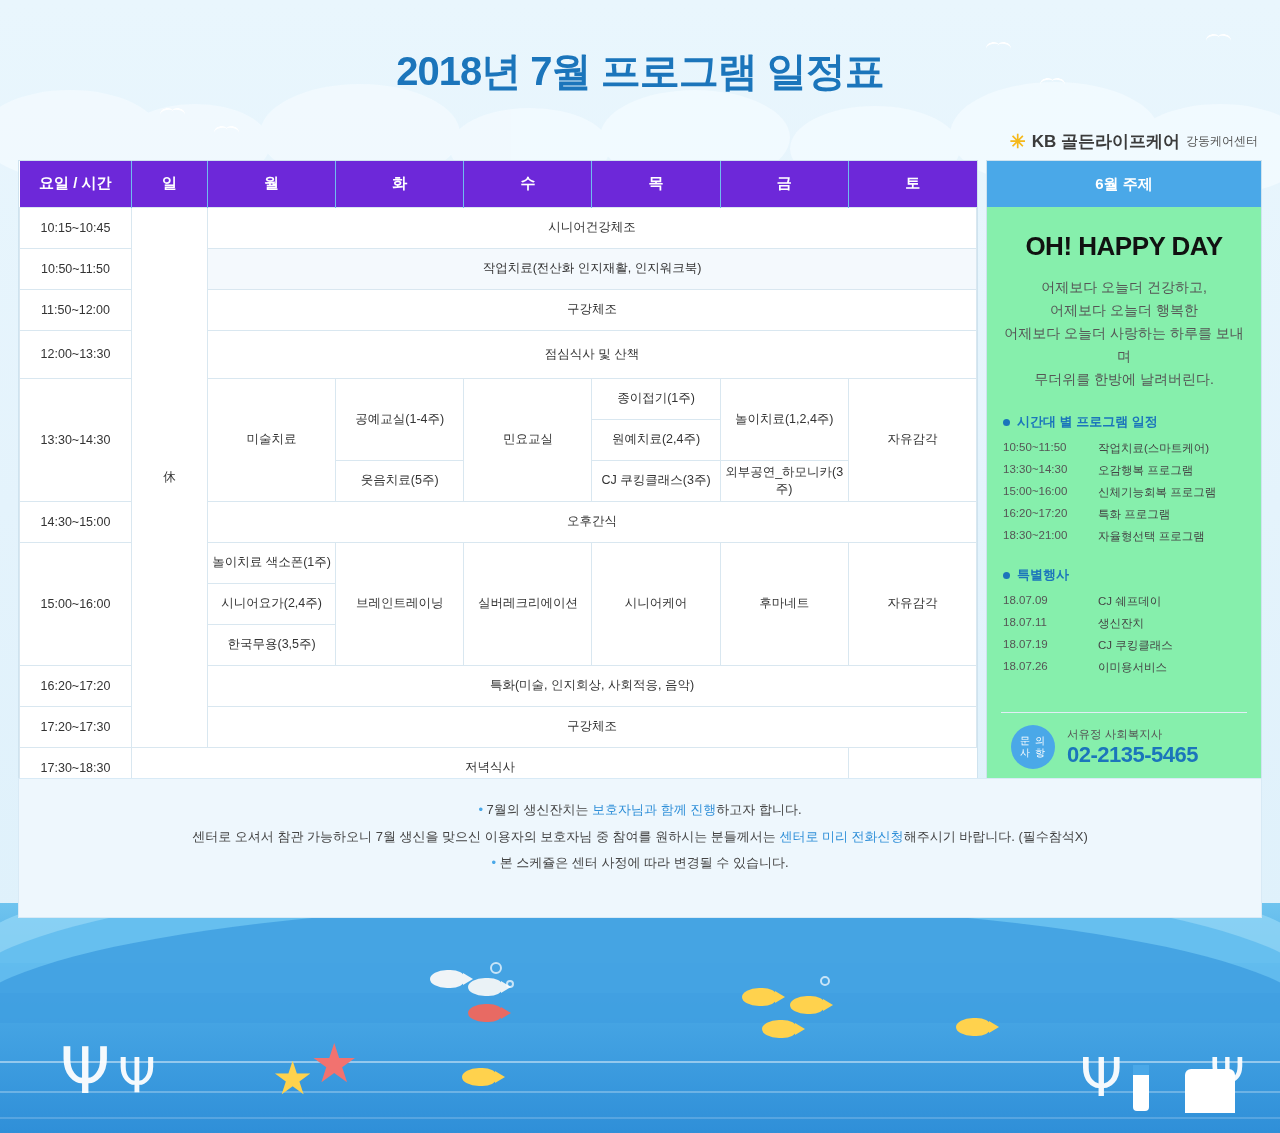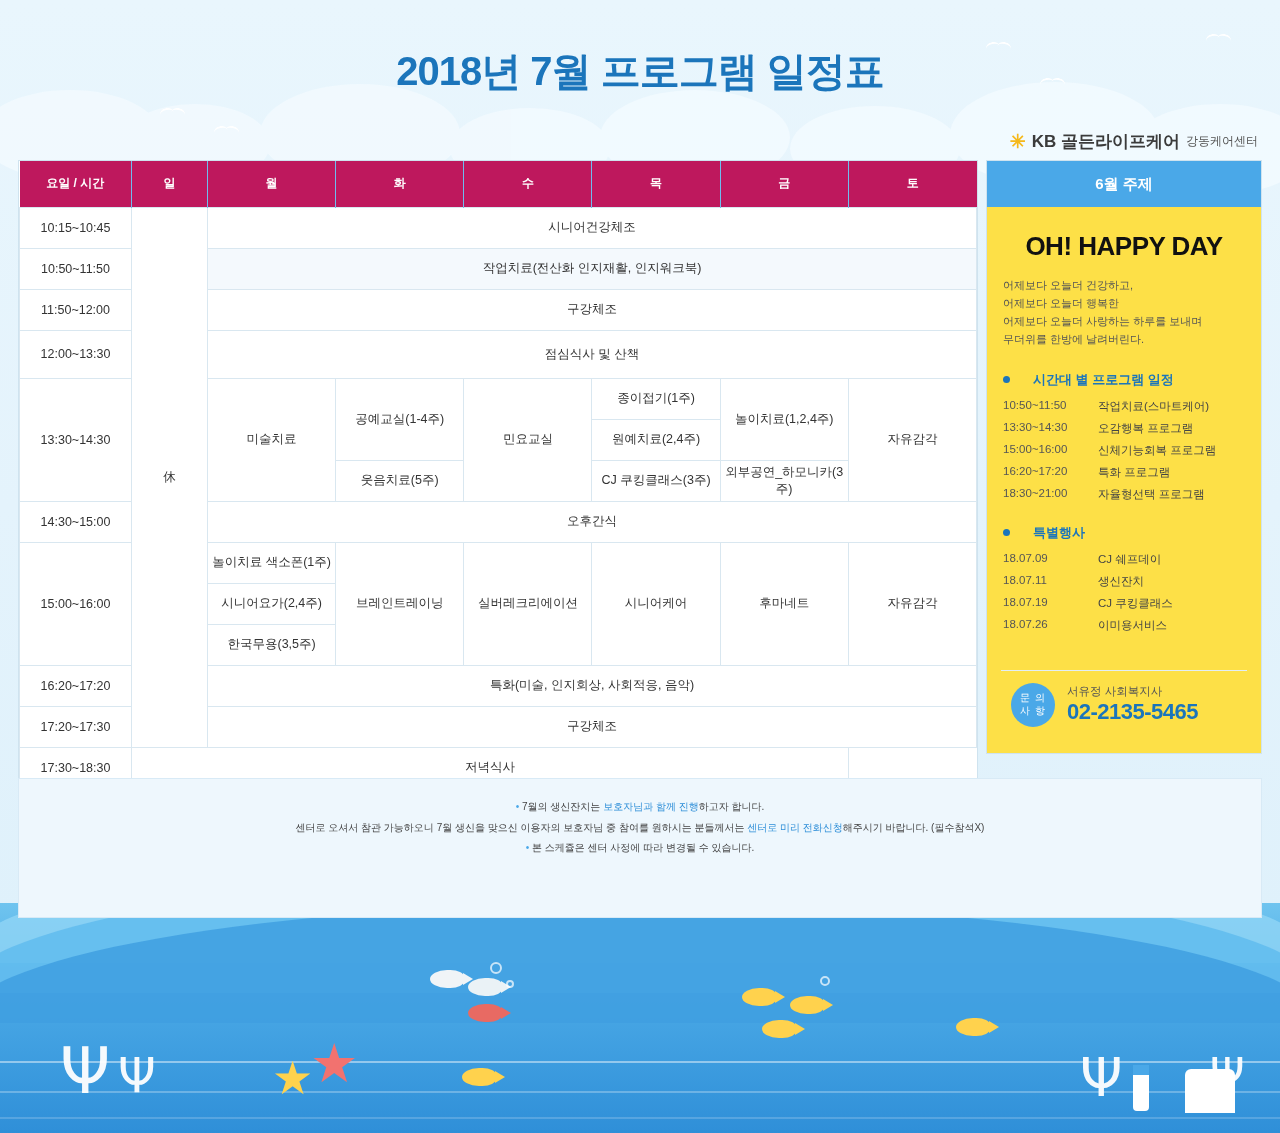--- a/index.html
+++ b/index.html
@@ -75,52 +75,52 @@
   .brand .kb-name { font-size:17px; color:#3b3b3b; font-weight:bold; }
   .brand .kb-sub  { font-size:12px; color:#555; }
 
   
   .sheet {
     position:absolute; left:18px; top:160px; width:960px;
     background:#fff; border:1px solid #cfe3ef;
   }
   table.schedule { width:100%; border-collapse:collapse; table-layout:fixed; }
   table.schedule th {
-    background:#be185d; color:#fff; font-size:12px; font-weight:bold;
+    background:#6d28d9; color:#fff; font-size:15px; font-weight:bold;
     height:46px; border-right:1px solid #6fbcee;
   }
   table.schedule th:last-child { border-right:none; }
   table.schedule td {
     border:1px solid #d9e7f0; font-size:12.5px; color:#333; text-align:center;
     height:41px; padding:2px 4px;
   }
   td.time { width:112px; color:#444; font-size:12.5px; background:#fff; }
   td.sun  { color:#2f8fd8; font-size:15px; }
   td.full { background:#fff; }
   td.alt  { background:#f4f9fd; }
   .subrow { height:28px; }
 
   
   .panel {
     position:absolute; left:986px; top:160px; width:276px;
-    background:#fde047; border:1px solid #cfe3ef;
+    background:#86efac; border:1px solid #cfe3ef;
   }
   .panel-head {
     background:#4aa8e8; color:#fff; font-size:15px; font-weight:bold;
     height:46px; display:flex; align-items:center; justify-content:center;
   }
   .panel-body { padding:18px 16px 14px; }
   .happy {
     text-align:center; font-size:26px; font-weight:bold; color:#111; letter-spacing:-.5px;
     margin:6px 0 14px;
   }
-  .slogan { font-size:11px; color:#555; line-height:1.65; }
+  .slogan { text-align:center; font-size:14px; color:#555; line-height:1.65; }
   .sec-title {
     margin:22px 0 10px; font-size:13px; font-weight:bold; color:#1b75bb;
-    display:flex; align-items:center; gap:23px;
+    display:flex; align-items:center; gap:7px;
   }
   .dot { width:7px; height:7px; border-radius:50%; background:#1b75bb; display:inline-block; }
   .kv { display:flex; font-size:11.5px; color:#444; margin-bottom:7px; }
   .kv .k { width:95px; color:#555; }
   .kv .v { flex:1; }
   .contact {
     margin:16px 14px 14px; padding:12px 10px; border-top:1px solid #e2eef6;
     display:flex; align-items:center; gap:12px;
   }
   .contact-badge {
@@ -128,21 +128,21 @@
     font-size:10px; line-height:1.25; display:flex; align-items:center; justify-content:center;
     text-align:center; letter-spacing:1px;
   }
   .contact-name { font-size:11.5px; color:#555; }
   .contact-tel { font-size:22px; font-weight:bold; color:#1b75bb; letter-spacing:-.5px; }
 
   
   .notes {
     position:absolute; left:18px; top:778px; width:1244px; height:140px;
     background:#eef7fd; border:1px solid #d8eaf6; padding:18px 20px;
-    text-align:center; font-size:10px; color:#444; line-height:2.05;
+    text-align:center; font-size:13px; color:#444; line-height:2.05;
   }
   .notes .em { color:#2f8fd8; }
   .bullet:before { content:"• "; color:#4aa8e8; }
 </style>
 </head>
 <body>
 
 <div class="bg-sky"></div>
 
 <div class="cloud-band">

